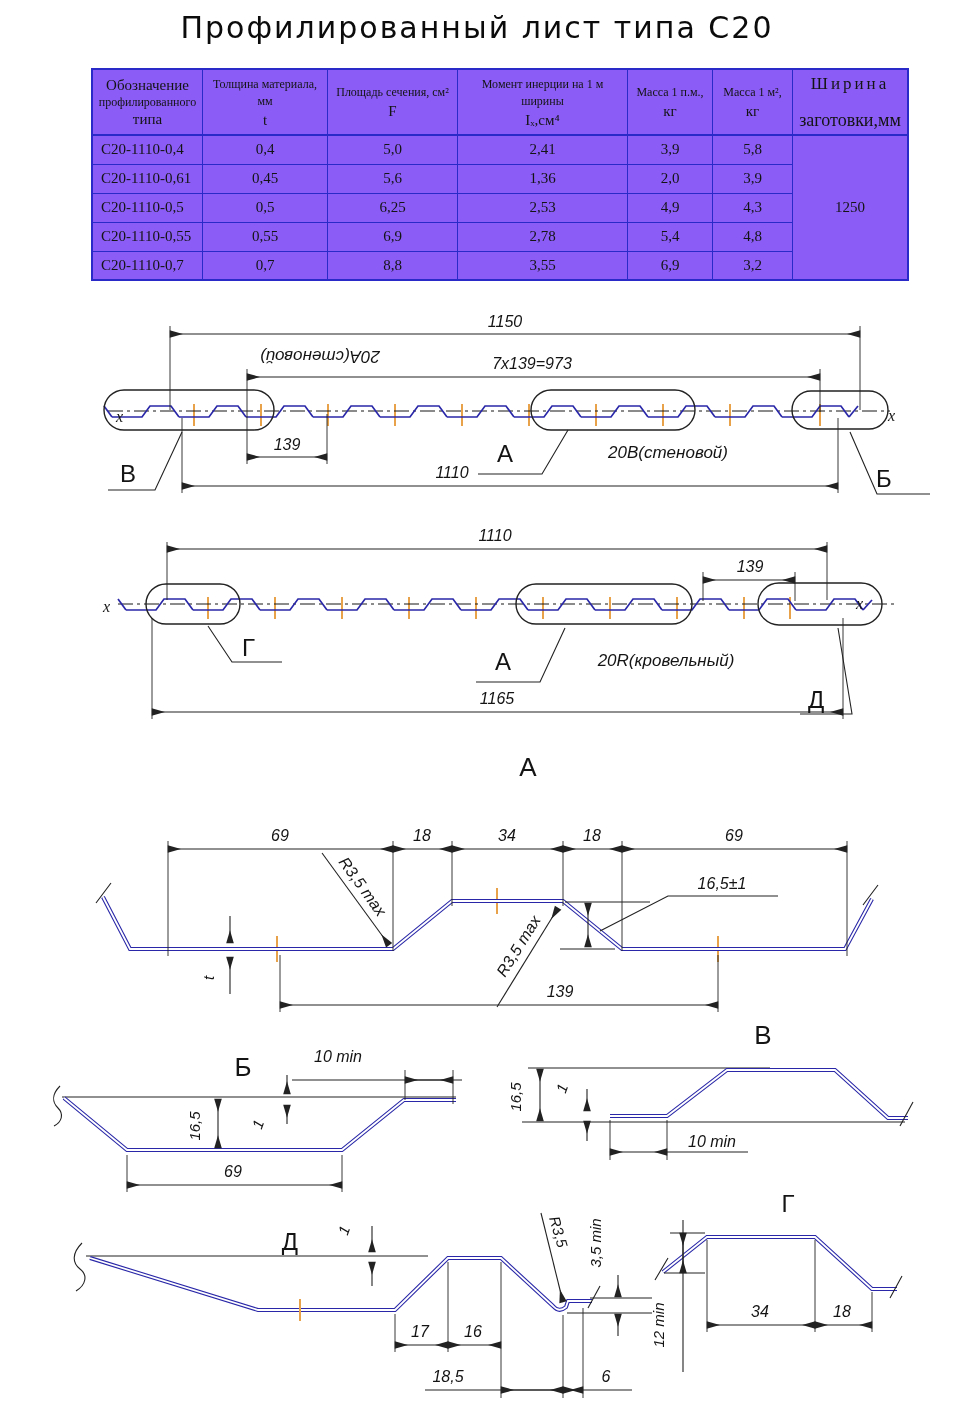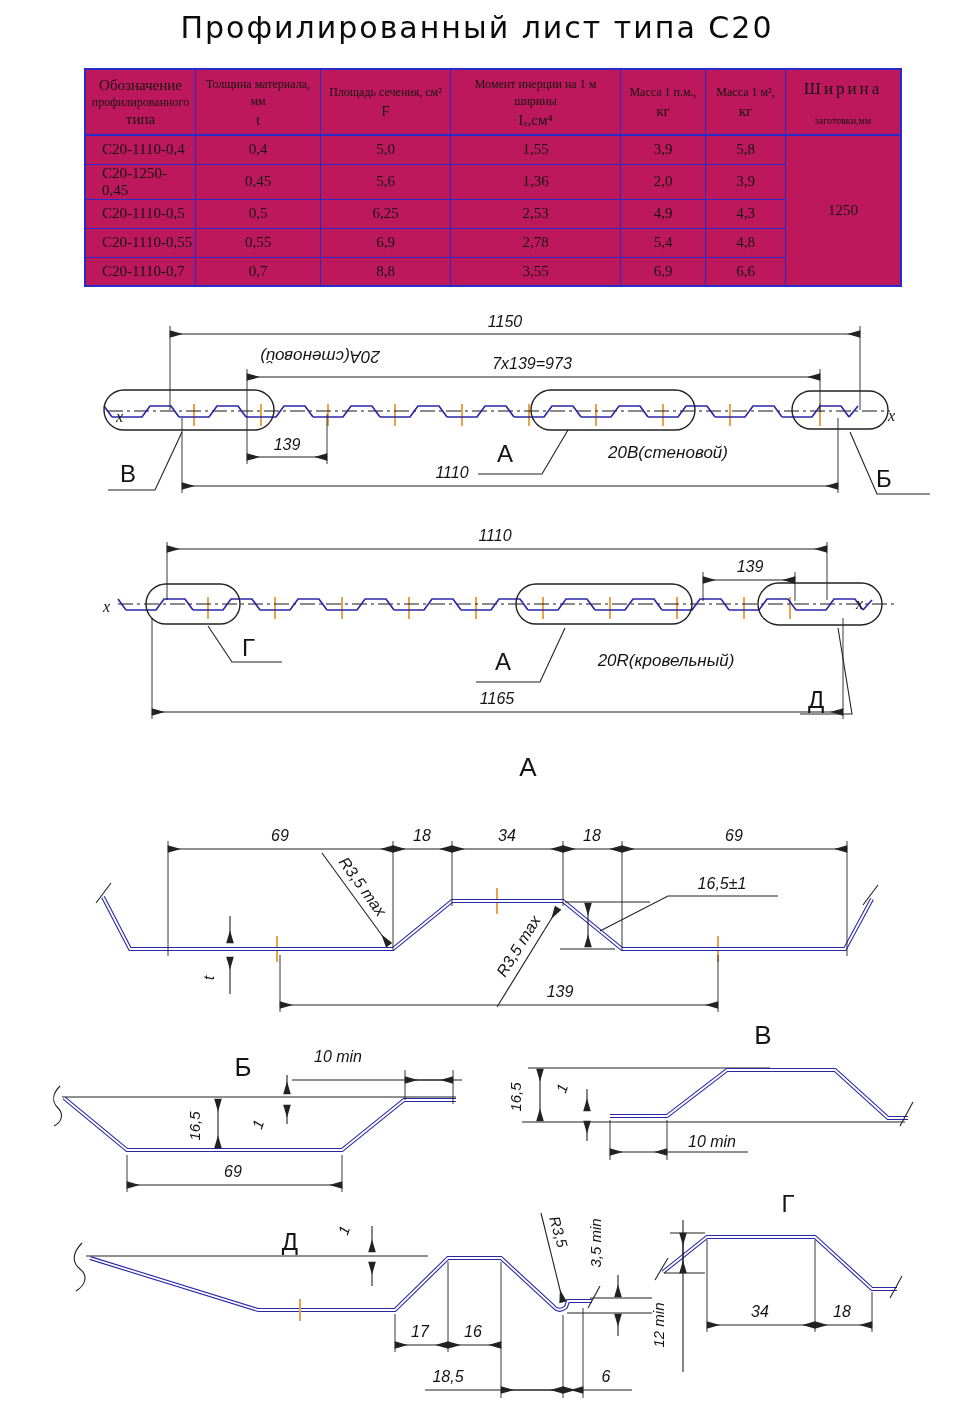--- a/index.html
+++ b/index.html
@@ -2,35 +2,35 @@
 <html><head>
 <meta charset="utf-8">
 <style>
   html,body{margin:0;padding:0}
   body{width:970px;height:1414px;position:relative;background:#fff;
        font-family:"Liberation Serif",serif;color:#111;overflow:hidden}
   .title{position:absolute;left:0;right:16px;top:10px;text-align:center;
          font-family:"DejaVu Sans",sans-serif;font-size:30px;font-weight:500;
          letter-spacing:2px;color:#0b0b0b}
   
-  .spec{position:absolute;left:84px;top:68px;border-collapse:collapse;
-        table-layout:fixed;background:#be185d}
+  .spec{position:absolute;left:91px;top:68px;border-collapse:collapse;
+        table-layout:fixed;background:#8b5cf6}
   .spec td{border:1px solid #2a2ac8;text-align:center;vertical-align:middle;
            padding:0 2px;font-size:15px;color:#141414}
   .spec{border:2px solid #2a2ac8}
   .spec .hd{height:64px}
   .spec .hrow td{border-bottom:2px solid #2a2ac8}
   .spec .small{font-size:12px;line-height:17px;display:block}
   .spec .sym{font-size:15px;display:block;margin-top:2px}
   .c1{width:105px}.c2{width:120px}.c3{width:125px}.c4{width:165px}
   .c5{width:80px}.c6{width:75px}.c7{width:110px}
   .spec .dr{height:29px}
-  .spec td.nm{text-align:left;padding-left:16px}
+  .spec td.nm{text-align:left;padding-left:8px}
   .wide{font-size:17px;letter-spacing:3px;display:block}
-  .wsub{font-size:10px;letter-spacing:0;display:block;margin-top:16px}
+  .wsub{font-size:18px;letter-spacing:0;display:block;margin-top:16px}
   .bval{font-size:16px}
   
   svg{position:absolute;left:0;top:0}
   .dl,.ext,.thin{stroke:#222;fill:none}
   .dl{stroke-width:1.1}
   .ext{stroke-width:0.9}
   .thin{stroke-width:1.1}
   .cl{stroke:#161616;stroke-width:1;stroke-dasharray:15 4 3 4;fill:none}
   .prof{stroke:#2a28a8;stroke-width:1.7;fill:none}
   .p2{stroke:#2a28a8;stroke-width:4;fill:none}
@@ -81,27 +81,27 @@
     </td>
     <td class="c7 hd">
       <span class="wide">Ширина</span>
       <span class="wsub">заготовки,мм</span>
     </td>
   </tr>
   <tr class="dr">
     <td class="nm">С20-1110-0,4</td>
     <td>0,4</td>
     <td>5,0</td>
-    <td>1,55</td>
+    <td>2,41</td>
     <td>3,9</td>
     <td>5,8</td>
     <td rowspan="5" class="bval">1250</td>
   </tr>
   <tr class="dr">
-    <td class="nm">С20-1250-0,45</td>
+    <td class="nm">С20-1110-0,61</td>
     <td>0,45</td>
     <td>5,6</td>
     <td>1,36</td>
     <td>2,0</td>
     <td>3,9</td>
   </tr>
   <tr class="dr">
     <td class="nm">С20-1110-0,5</td>
     <td>0,5</td>
     <td>6,25</td>
@@ -116,21 +116,21 @@
     <td>2,78</td>
     <td>5,4</td>
     <td>4,8</td>
   </tr>
   <tr class="dr">
     <td class="nm">С20-1110-0,7</td>
     <td>0,7</td>
     <td>8,8</td>
     <td>3,55</td>
     <td>6,9</td>
-    <td>6,6</td>
+    <td>3,2</td>
   </tr>
 </tbody>
   </table>
 
 <svg width="970" height="1414" viewBox="0 0 970 1414">
   <defs>
     <marker id="arr" viewBox="0 0 12 8" refX="11.3" refY="4" markerWidth="13" markerHeight="9" orient="auto-start-reverse">
       <path d="M0.5,4 L11.5,0.8 L11.5,7.2 Z" fill="#222"></path>
     </marker>
     <path id="w" d="M0,0 h30 l8,-11 h21 l8,11"></path>

